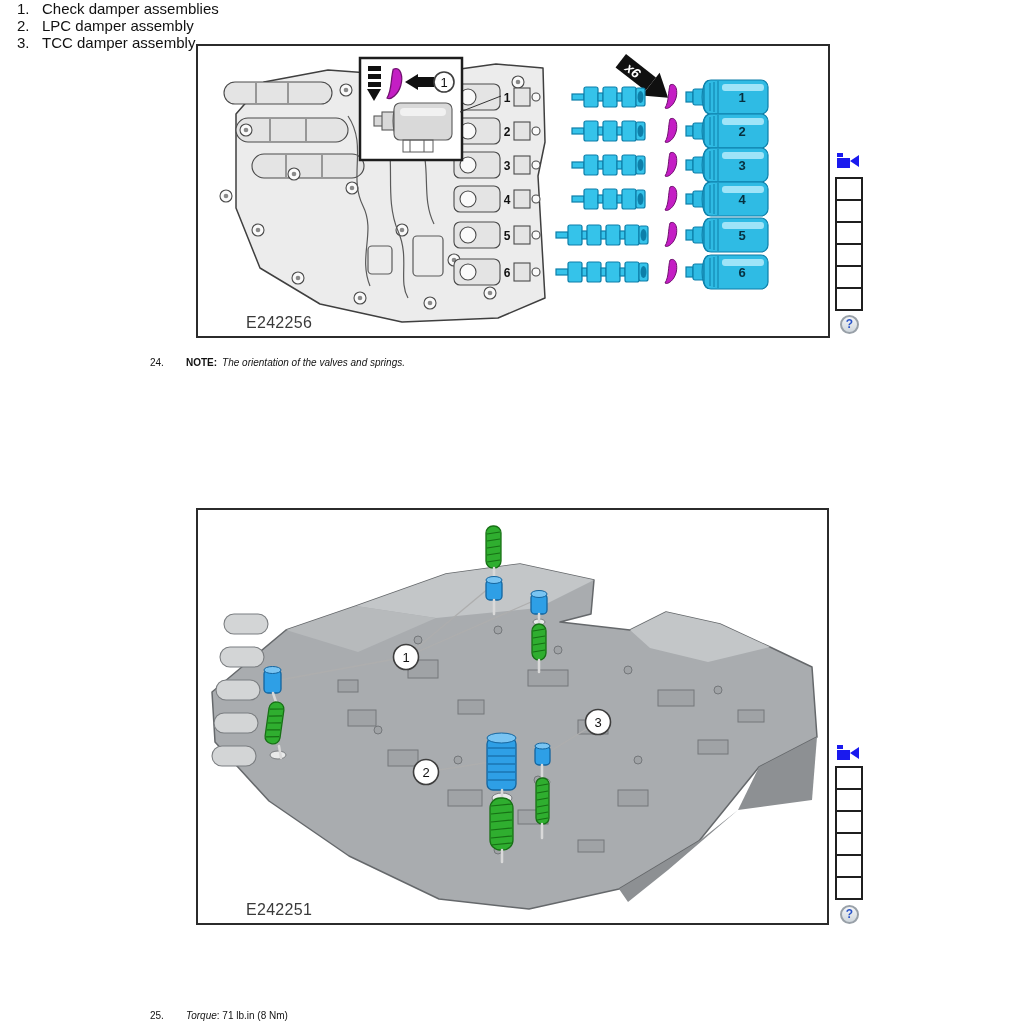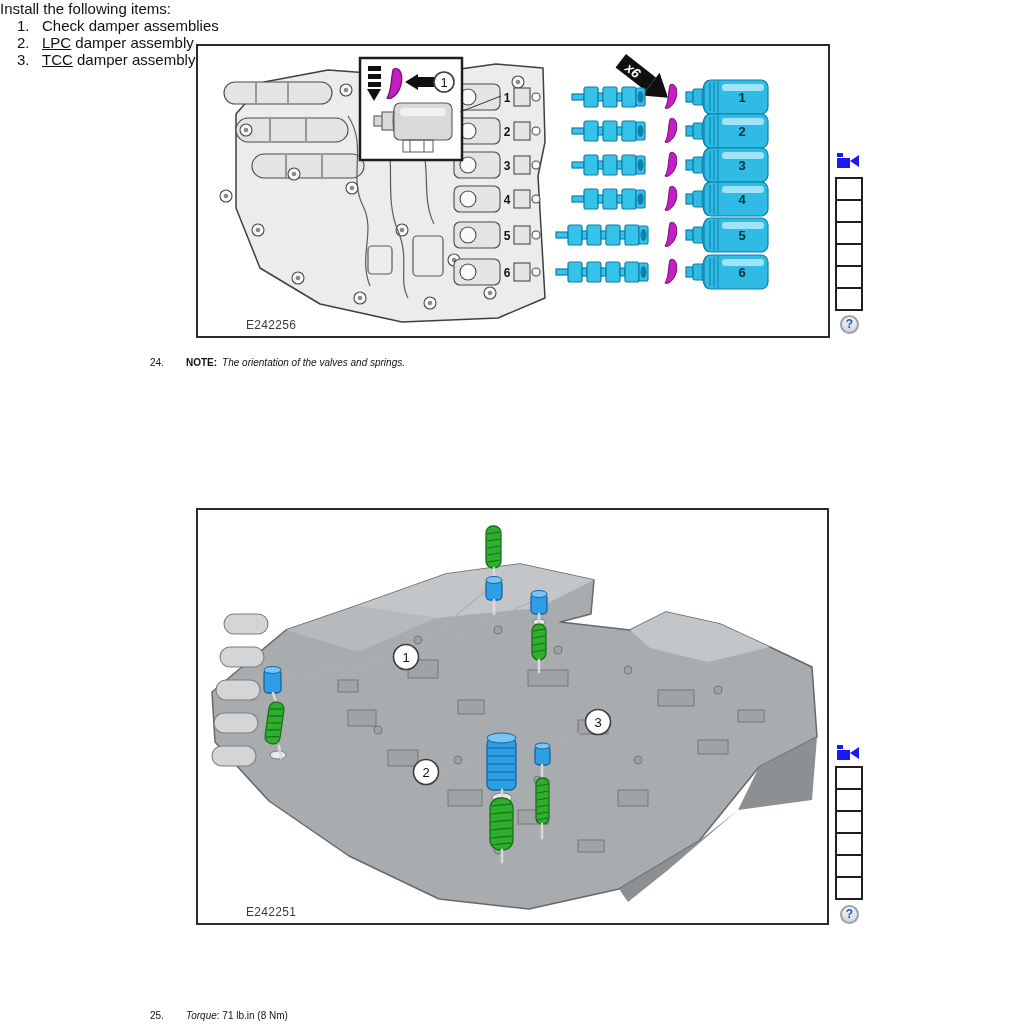--- a/index.html
+++ b/index.html
@@ -3,21 +3,21 @@
 <meta charset="utf-8">
 <style>
   html,body{margin:0;padding:0;}
   body{
     width:1024px;height:1024px;position:relative;overflow:hidden;
     background:#ffffff;font-family:"Liberation Sans",sans-serif;color:#111;
   }
   .figure{position:absolute;background:#fff;border:2px solid #2b2b2b;box-sizing:border-box;}
   #figure1{left:196px;top:44px;width:634px;height:294px;}
   #figure2{left:196px;top:508px;width:633px;height:417px;}
-  .fig-label{position:absolute;left:8px;bottom:4px;font-size:12px;color:#3a3a3a;letter-spacing:.3px;padding-left:40px;}
+  .fig-label{position:absolute;left:8px;bottom:4px;font-size:16px;color:#3a3a3a;letter-spacing:.3px;padding-left:40px;}
   svg text{font-family:"Liberation Sans",sans-serif;}
 
   
   .cv rect{fill:#35c3ea;stroke:#0d7fa9;stroke-width:1.2;}
   .cvh{fill:#0d7fa9;stroke:none;}
   .clip{fill:#c41ec4;stroke:#70106f;stroke-width:1;}
   .sol rect{fill:#2fbbe4;stroke:#0d7fa9;stroke-width:1.2;}
   .solbody{fill:#30bfe7;}
   .solhl{fill:#ace9fa !important;stroke:none !important;opacity:.9;}
   .sol line{stroke:#0d7fa9;stroke-width:1;}
@@ -63,21 +63,21 @@
   }
 
   
   .step{position:absolute;font-size:10px;display:flex;}
   .step-num{width:36px;flex:none;}
   #step24{left:150px;top:357px;}
   #step24 b{margin-right:5px;}
   #install{left:186px;top:414px;font-size:15px;line-height:17px;}
   .li-row{display:flex;margin-left:17px;}
   .li-num{width:25px;flex:none;}
-  .abbr-link{text-decoration:underline;}
+  .abbr-link{}
   #step25{left:150px;top:1006px;line-height:20px;}
   #step25 .line{white-space:nowrap;}
   .tool-link{color:#0b63c5;text-decoration:underline;white-space:pre;cursor:pointer;}
 </style>
 </head>
 <body>
 
 <div class="figure" id="figure1">
   <svg width="630" height="290" viewBox="0 0 630 290">
 
@@ -373,21 +373,20 @@
 <div class="help" style="left:840px;top:315px;">?</div>
 
 <div class="step" id="step24">
   <span class="step-num">24.</span>
   <span>
     <b>NOTE:</b><i>The orientation of the valves and springs.</i>
   </span>
 </div>
 
 <div id="install">
-  <div>Install the following items:</div>
   <div class="li-row">
     <span class="li-num">1.</span>
     <span><span class="abbr-link"></span><span>Check damper assemblies</span></span>
   </div>
   <div class="li-row">
     <span class="li-num">2.</span>
     <span><span class="abbr-link">LPC</span><span> damper assembly</span></span>
   </div>
   <div class="li-row">
     <span class="li-num">3.</span>

